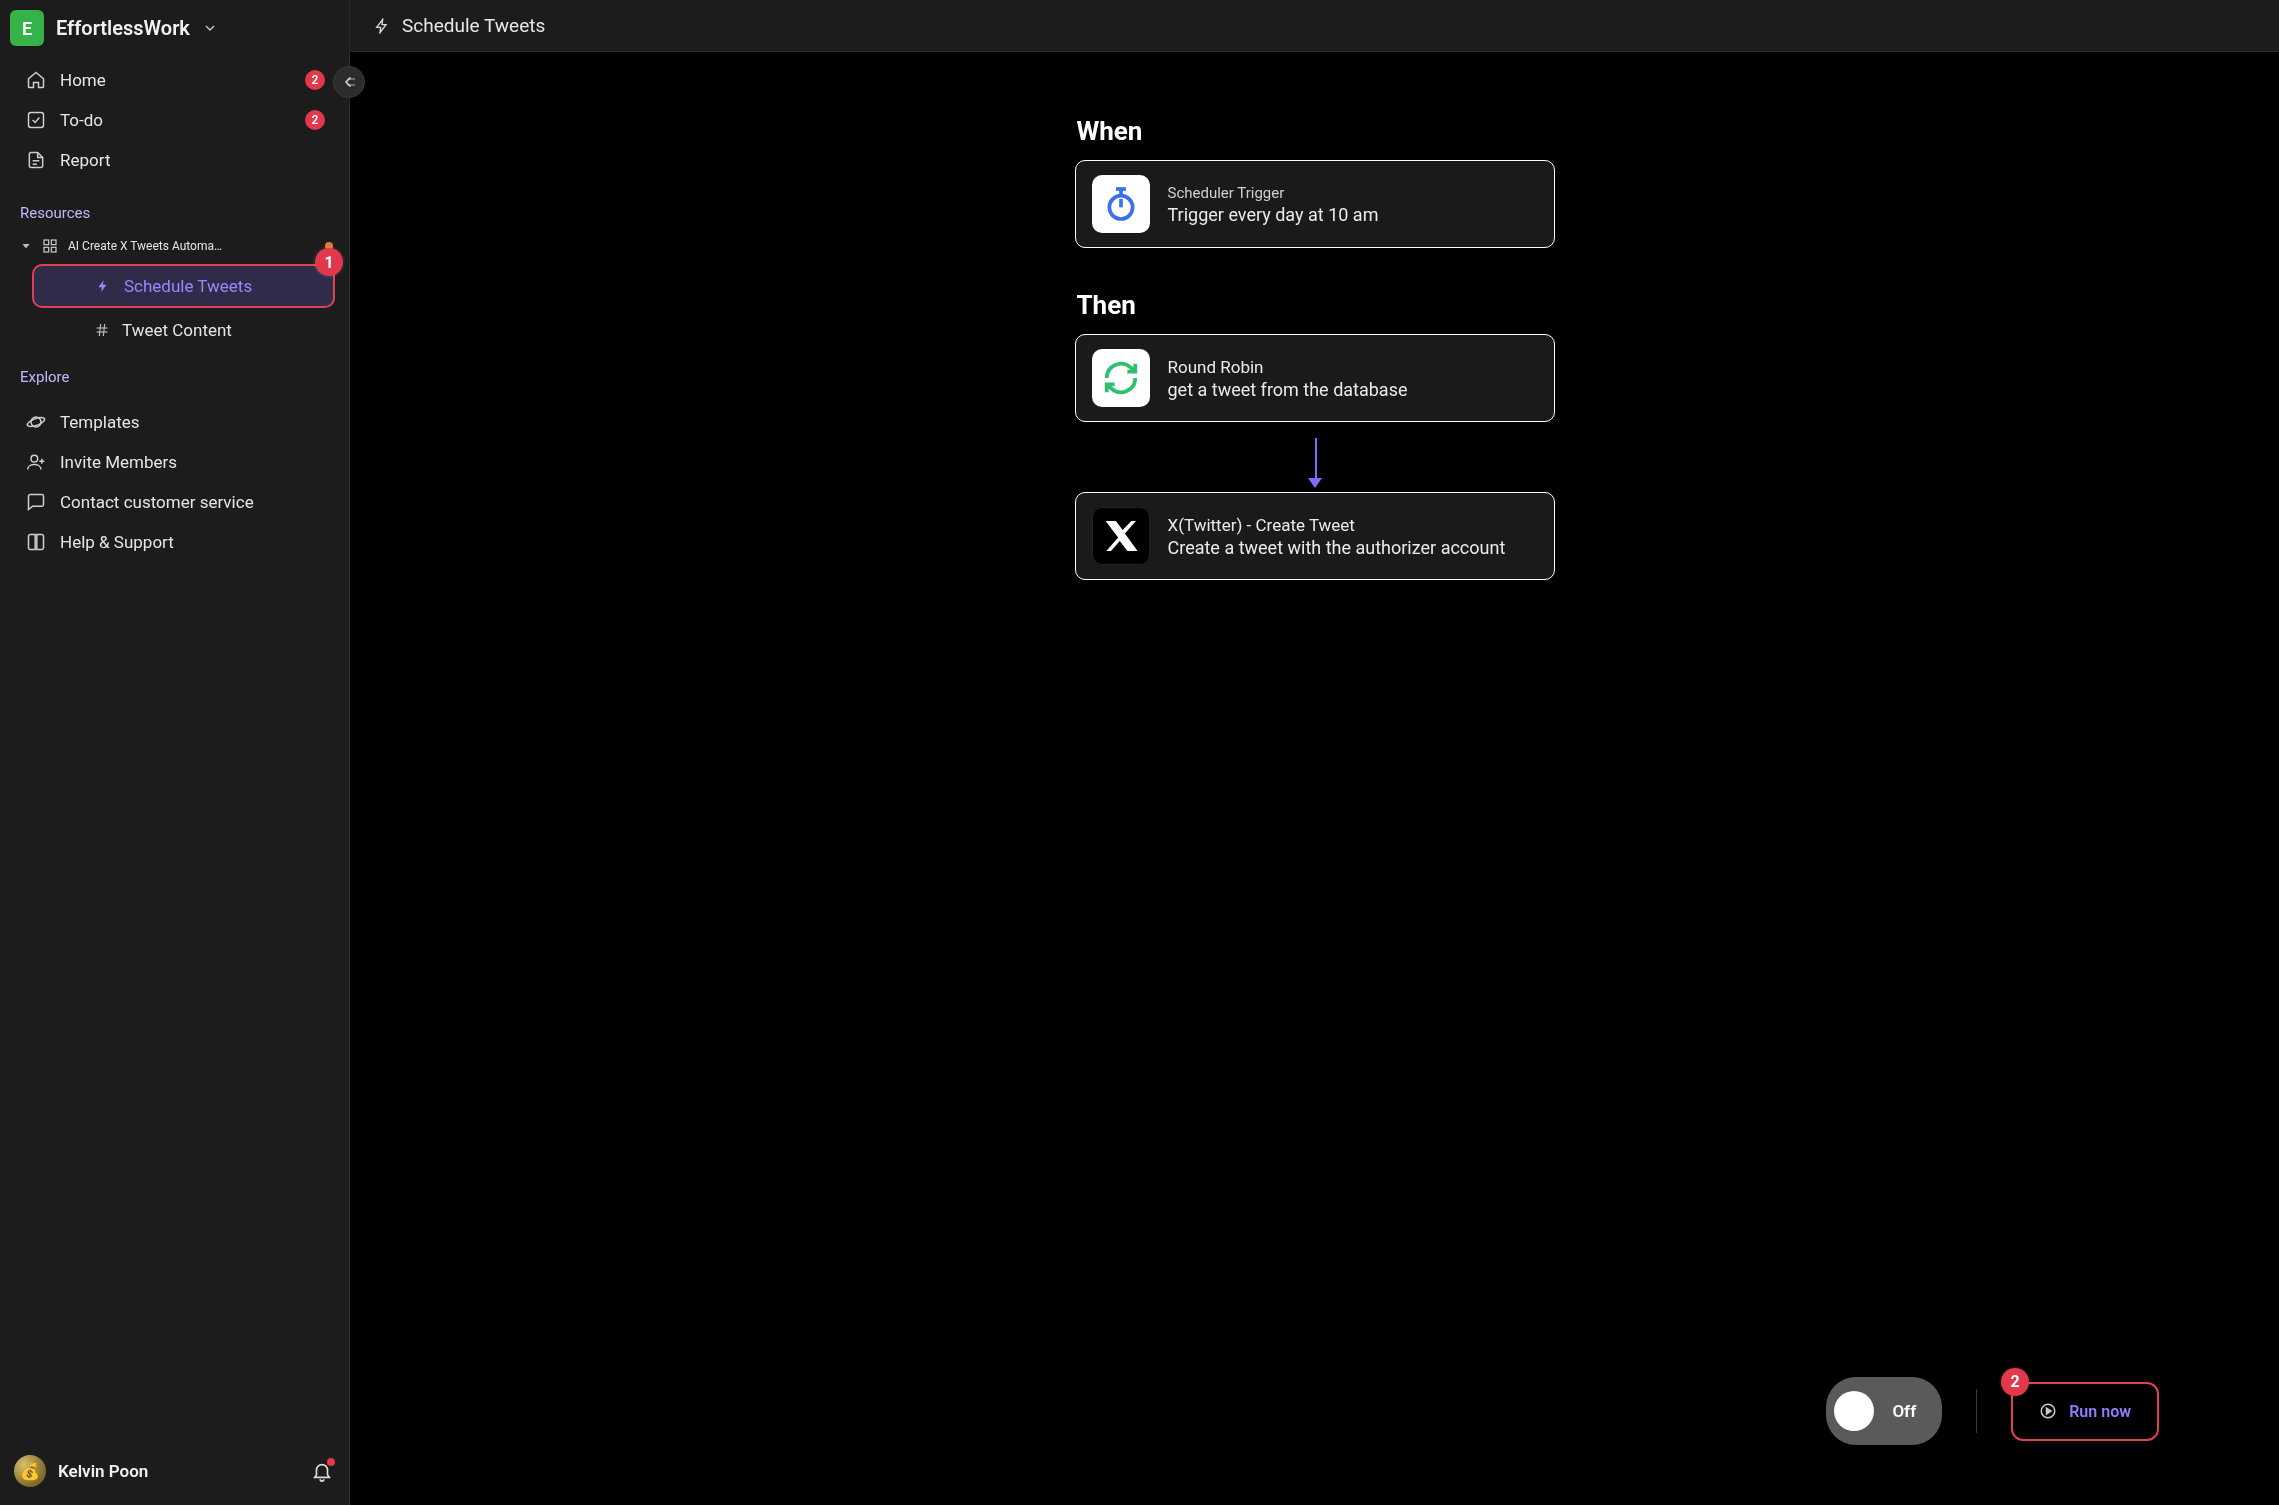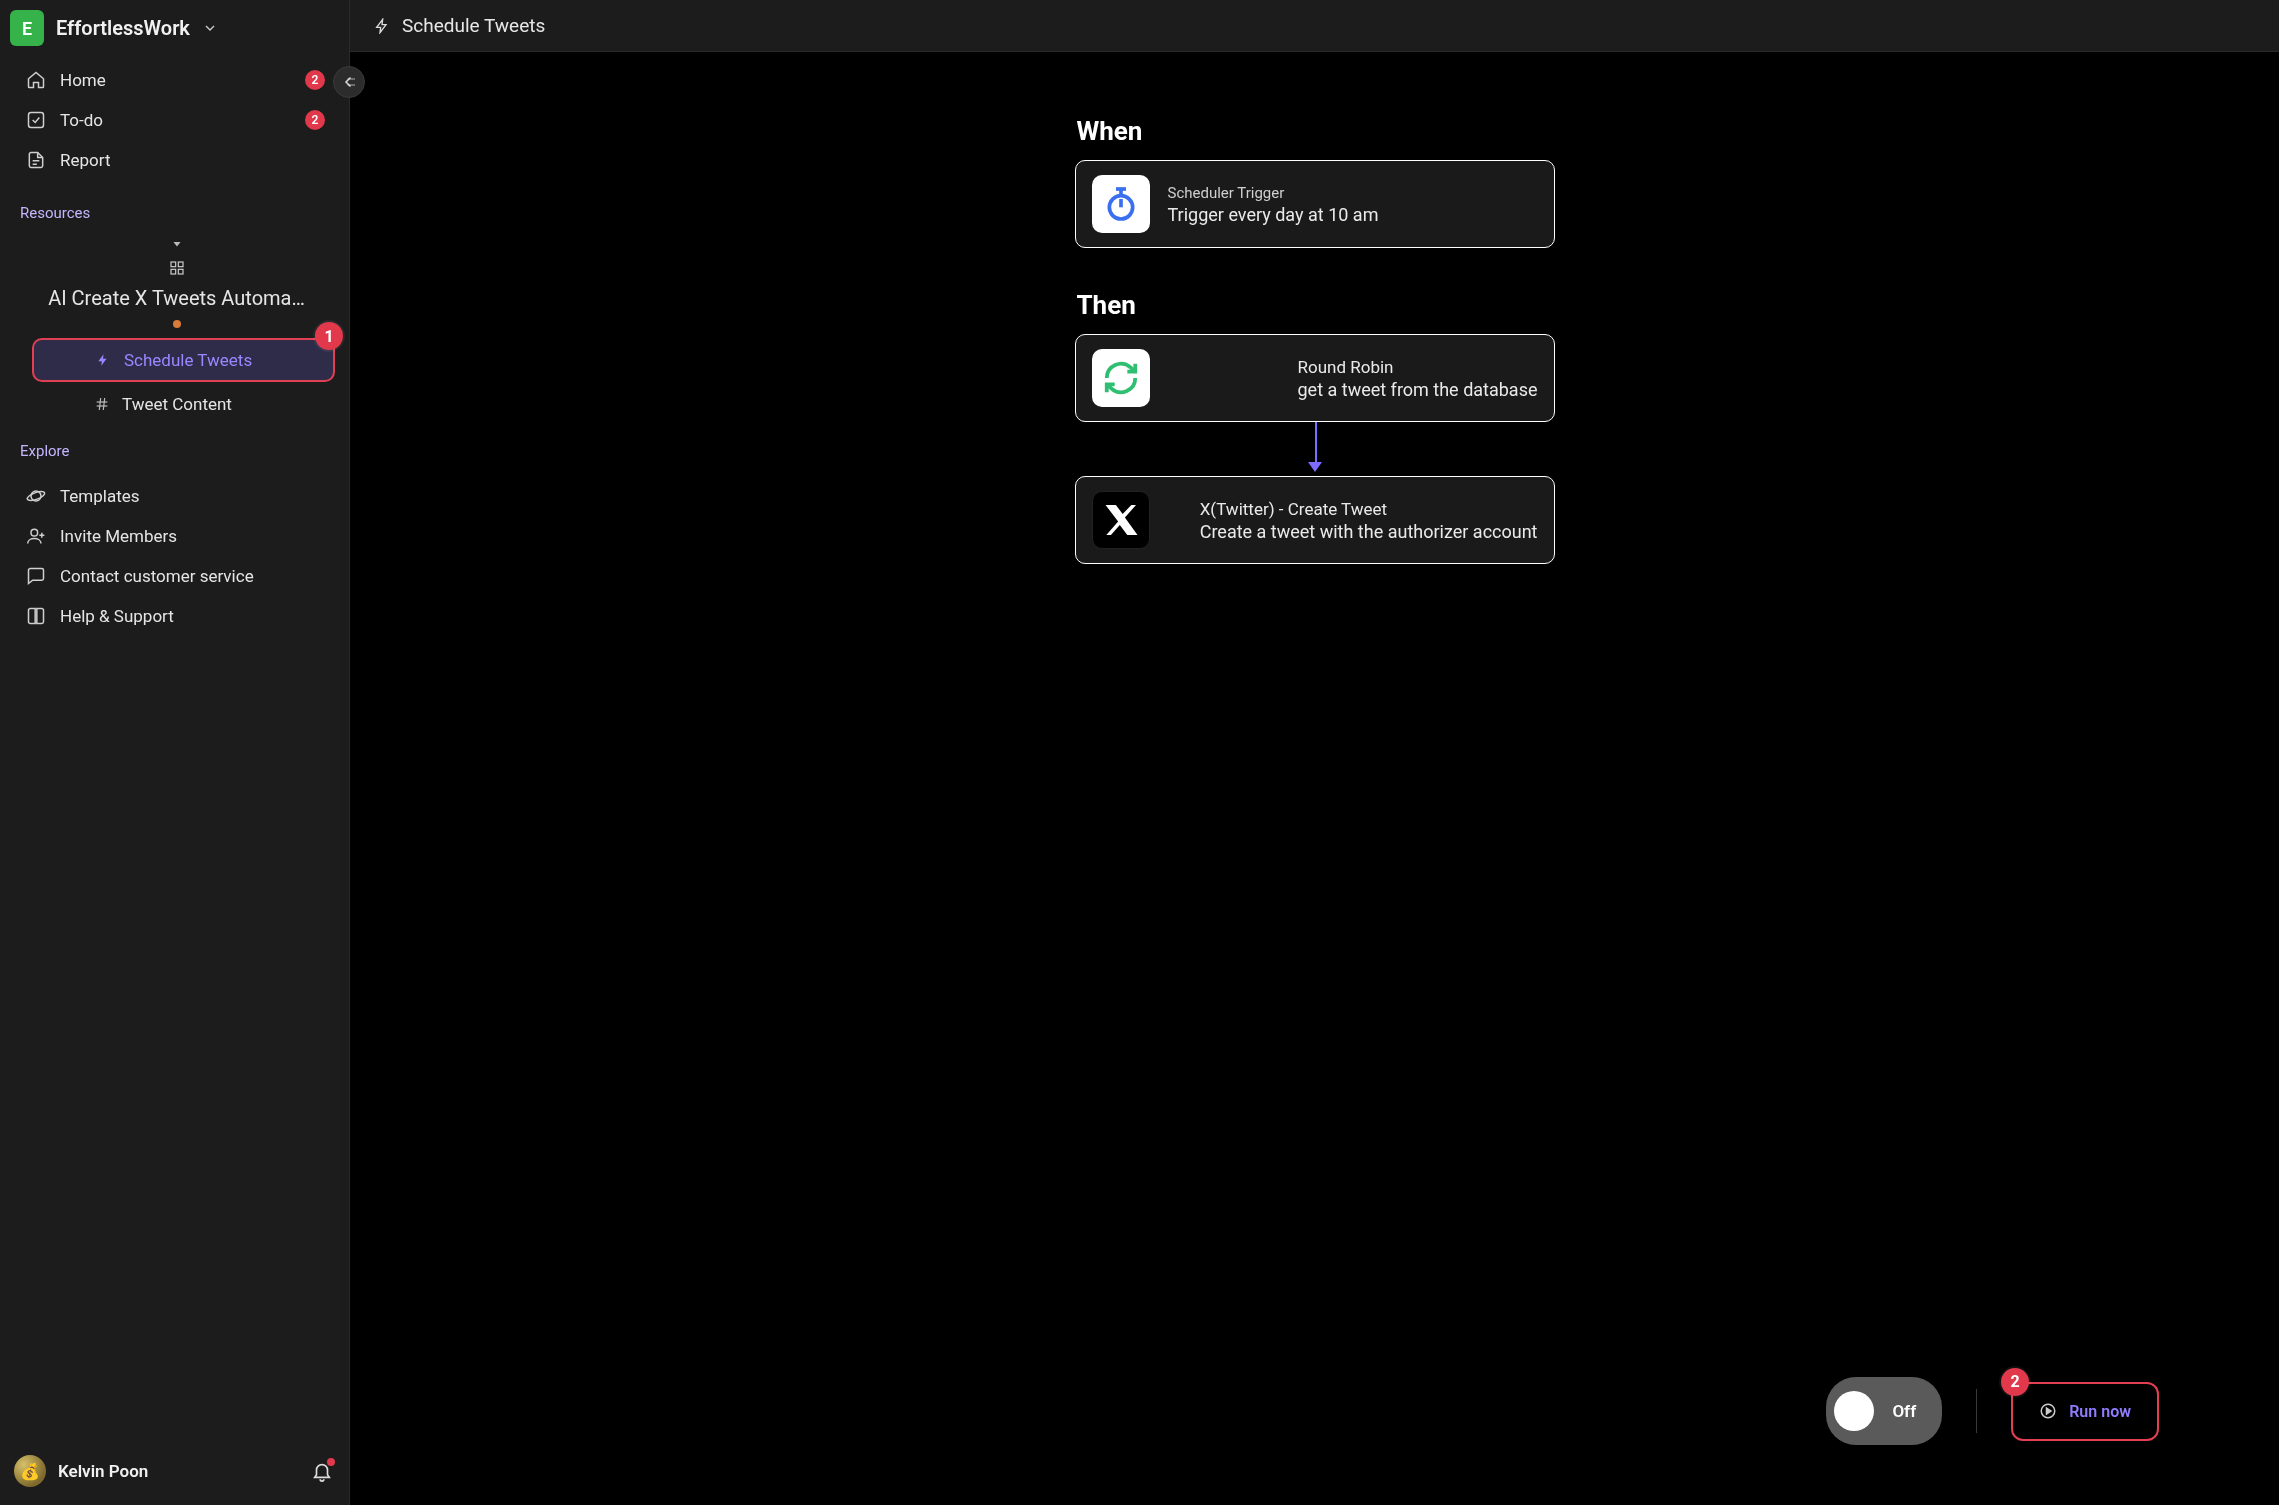--- a/index.html
+++ b/index.html
@@ -62,25 +62,24 @@
 
   .section-label {
     padding: 16px 20px 8px 20px;
     font-size: 15px; color: #c4b5fd;
   }
 
   .tree-item {
     display: flex; align-items: center;
     gap: 10px;
     padding: 8px 16px 8px 20px;
-    font-size: 20px; color: #e5e5e5;
+    font-size: 12px; color: #e5e5e5;
     white-space: nowrap; overflow: hidden; text-overflow: ellipsis;
     cursor: pointer;
     position: relative;
-    flex-direction: column;
   }
   .tree-item .chev { width: 12px; color: #bbb; }
   .tree-item .grid-icon { width: 16px; color: #ccc; display:flex;}
   .tree-item .label { overflow: hidden; text-overflow: ellipsis; flex:1;}
   .tree-item .orange-dot {
     width: 8px; height: 8px; border-radius: 50%; background: #d97b3a;
     flex: 0 0 auto;
   }
 
   .subtree { padding-left: 8px; }
@@ -199,21 +198,21 @@
     display:flex;align-items:center;gap:12px;
     border:2px solid #e24052; border-radius:12px;
     padding:18px 26px; cursor:pointer;
     color:#8f7cff; font-weight:600; font-size:16px;
     position:relative;
   }
   .run-now .play-icon { color:#ccc;}
 
   svg { display:block; }
 
-  .flow-stack > .card { margin-bottom:0;justify-content:space-between; }
+  .flow-stack > .card { margin-bottom:16px; }
 </style>
 </head>
 <body>
 
 <div class="app">
 
   <aside class="sidebar">
 
     <div class="ws-header">
       <div class="ws-logo">E</div>

